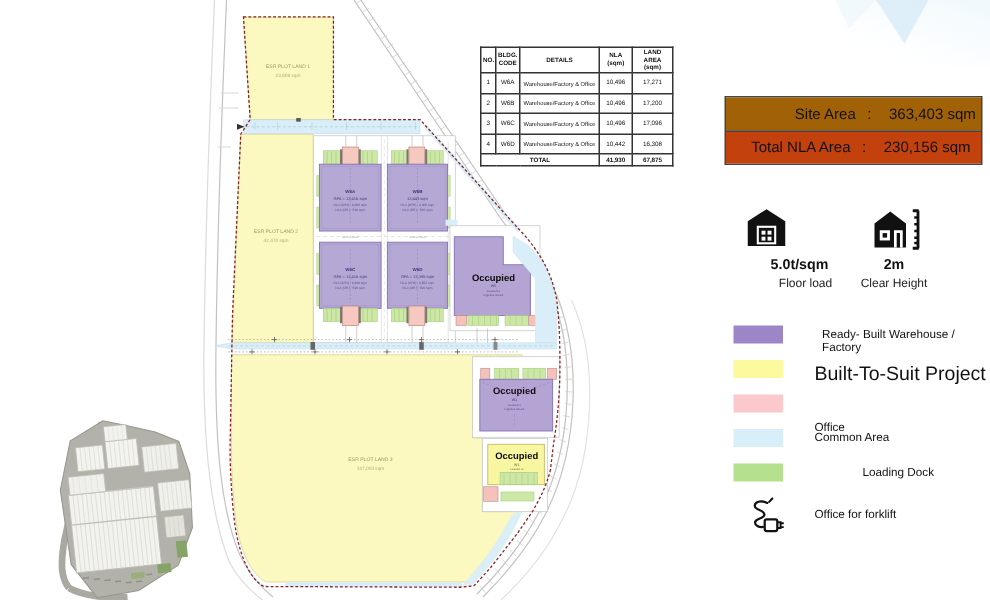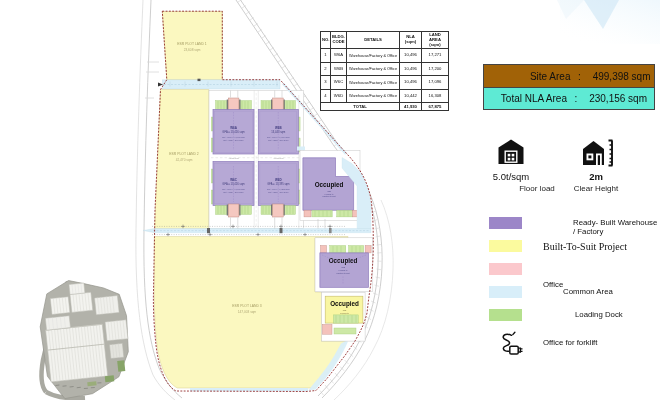--- a/index.html
+++ b/index.html
@@ -367,66 +367,66 @@
     <td style="border:0.7px solid #333;text-align:center;">67,875</td>
   </tr>
 </tbody>
     </table>
 
 <div class="abs" style="left:483px;top:64px;width:172px;height:46px;border:1.5px solid #444;box-sizing:border-box;font-size:10px;color:#111;">
 
   <div style="height:22px;display:flex;align-items:center;background:#a16207;justify-content:center;">
     <span style="width:83px;text-align:right;">Site Area</span>
     <span style="width:18px;text-align:center;">:</span>
-    <span style="width:62px;text-align:right;">499,398 sqm</span>
+    <span style="width:62px;text-align:right;">363,403 sqm</span>
   </div>
 
-  <div style="height:21px;display:flex;align-items:center;background:#5eead4;border-top:1px solid #444;">
+  <div style="height:21px;display:flex;align-items:center;background:#c2410c;border-top:1px solid #444;">
     <span style="width:83px;text-align:right;">Total NLA Area</span>
     <span style="width:18px;text-align:center;">:</span>
     <span style="width:62px;text-align:right;">230,156 sqm</span>
   </div>
 </div>
 
 <svg class="abs" style="left:497px;top:138px" width="28" height="28" viewBox="0 0 28 28">
   <path d="M1.5 9.5 L14 1.5 L26.5 9.5 L26.5 26 L1.5 26 Z" fill="#111"></path>
   <rect x="8.2" y="13.2" width="11.6" height="11" fill="#111" stroke="#fff" stroke-width="1.4"></rect>
   <rect x="10.7" y="15.8" width="2.6" height="2.6" fill="#fff"></rect>
   <rect x="14.7" y="15.8" width="2.6" height="2.6" fill="#fff"></rect>
   <rect x="10.7" y="19.8" width="2.6" height="2.6" fill="#fff"></rect>
   <rect x="14.7" y="19.8" width="2.6" height="2.6" fill="#fff"></rect>
 </svg>
 
-<div class="abs" style="left:471px;top:171px;width:80px;text-align:center;font-size:9.5px;font-weight:normal;color:#111;">5.0t/sqm</div>
+<div class="abs" style="left:493px;top:171px;width:80px;text-align:center;font-size:9.5px;font-weight:bold;color:#111;">5.0t/sqm</div>
 <div class="abs" style="left:497px;top:184px;width:80px;text-align:center;font-size:8px;color:#222;">Floor load</div>
 
 <svg class="abs" style="left:582px;top:139px" width="32" height="28" viewBox="0 0 32 28">
   <path d="M1 10 L11.5 2 L22 10 L22 26 L1 26 Z" fill="#111"></path>
   <rect x="4.5" y="14.5" width="6.8" height="6.8" fill="#fff"></rect>
   <rect x="6.4" y="16.4" width="3" height="3" fill="#111"></rect>
   <rect x="14" y="14.5" width="5.8" height="11.5" fill="#fff"></rect>
   <rect x="15.8" y="16.3" width="2.2" height="9.7" fill="#111"></rect>
   <path d="M26.5 1.5 h4 M26.5 26.5 h4 M30 1.5 v25" stroke="#111" stroke-width="1.9" fill="none"></path>
   <path d="M27.5 6 h2.5 M27.5 10.5 h2.5 M27.5 15 h2.5 M27.5 19.5 h2.5 M27.5 23 h2.5" stroke="#111" stroke-width="1.6" fill="none"></path>
 </svg>
 
 <div class="abs" style="left:556px;top:171px;width:80px;text-align:center;font-size:9.5px;font-weight:bold;color:#111;">2m</div>
 <div class="abs" style="left:556px;top:184px;width:80px;text-align:center;font-size:8px;color:#222;">Clear Height</div>
 
 <div class="abs" style="left:489px;top:217px;width:33px;height:12px;background:#9c86c8;"></div>
-<div class="abs" style="left:554px;top:218px;font-size:7.8px;color:#111;padding-left:19px;">Ready- Built Warehouse / Factory</div>
+<div class="abs" style="left:529px;top:218px;font-size:7.8px;color:#111;padding-left:19px;">Ready- Built Warehouse / Factory</div>
 
 <div class="abs" style="left:489px;top:240px;width:33px;height:12px;background:#fbfa9e;"></div>
-<div class="abs" style="left:543px;top:241px;font-size:10px;color:#111;font-family:Liberation Serif, serif;">Built-To-Suit Project</div>
+<div class="abs" style="left:543px;top:241px;font-size:13px;color:#111;">Built-To-Suit Project</div>
 
 <div class="abs" style="left:489px;top:263px;width:33px;height:12px;background:#fbc8cc;"></div>
 <div class="abs" style="left:543px;top:280px;font-size:7.8px;color:#111;">Office</div>
 
 <div class="abs" style="left:489px;top:286px;width:33px;height:12px;background:#d8eef9;"></div>
-<div class="abs" style="left:543px;top:287px;font-size:7.8px;color:#111;margin-left:20px;">Common Area</div>
+<div class="abs" style="left:543px;top:287px;font-size:7.8px;color:#111;">Common Area</div>
 
 <div class="abs" style="left:489px;top:309px;width:33px;height:12px;background:#b5e08e;"></div>
 <div class="abs" style="left:543px;top:310px;font-size:7.8px;color:#111;padding-left:32px;">Loading Dock</div>
 
 <svg class="abs" style="left:499px;top:331px" width="25" height="25" viewBox="0 0 25 25">
   <path d="M12.5,4.3 C8,2.1 4,3.6 4.2,6.4 C4.4,9.2 10.2,8.8 10.6,11.8 C11,14.8 4.8,14.4 4.4,17 C4.1,19.4 7,20.6 9.6,20.3" fill="none" stroke="#111" stroke-width="1.5" stroke-linecap="round"></path>
   <path d="M13.8,3.6 l2.1,-2.3" stroke="#111" stroke-width="1.4" stroke-linecap="round"></path>
   <rect x="10.8" y="15.2" width="8.4" height="7.8" rx="1.3" fill="none" stroke="#111" stroke-width="1.5"></rect>
   <path d="M19.4,17.2 h2 v3.8 h-2" fill="none" stroke="#111" stroke-width="1.3"></path>
   <path d="M21.6,17.8 h1.9 M21.6,20.4 h1.9" stroke="#111" stroke-width="1.3"></path>

